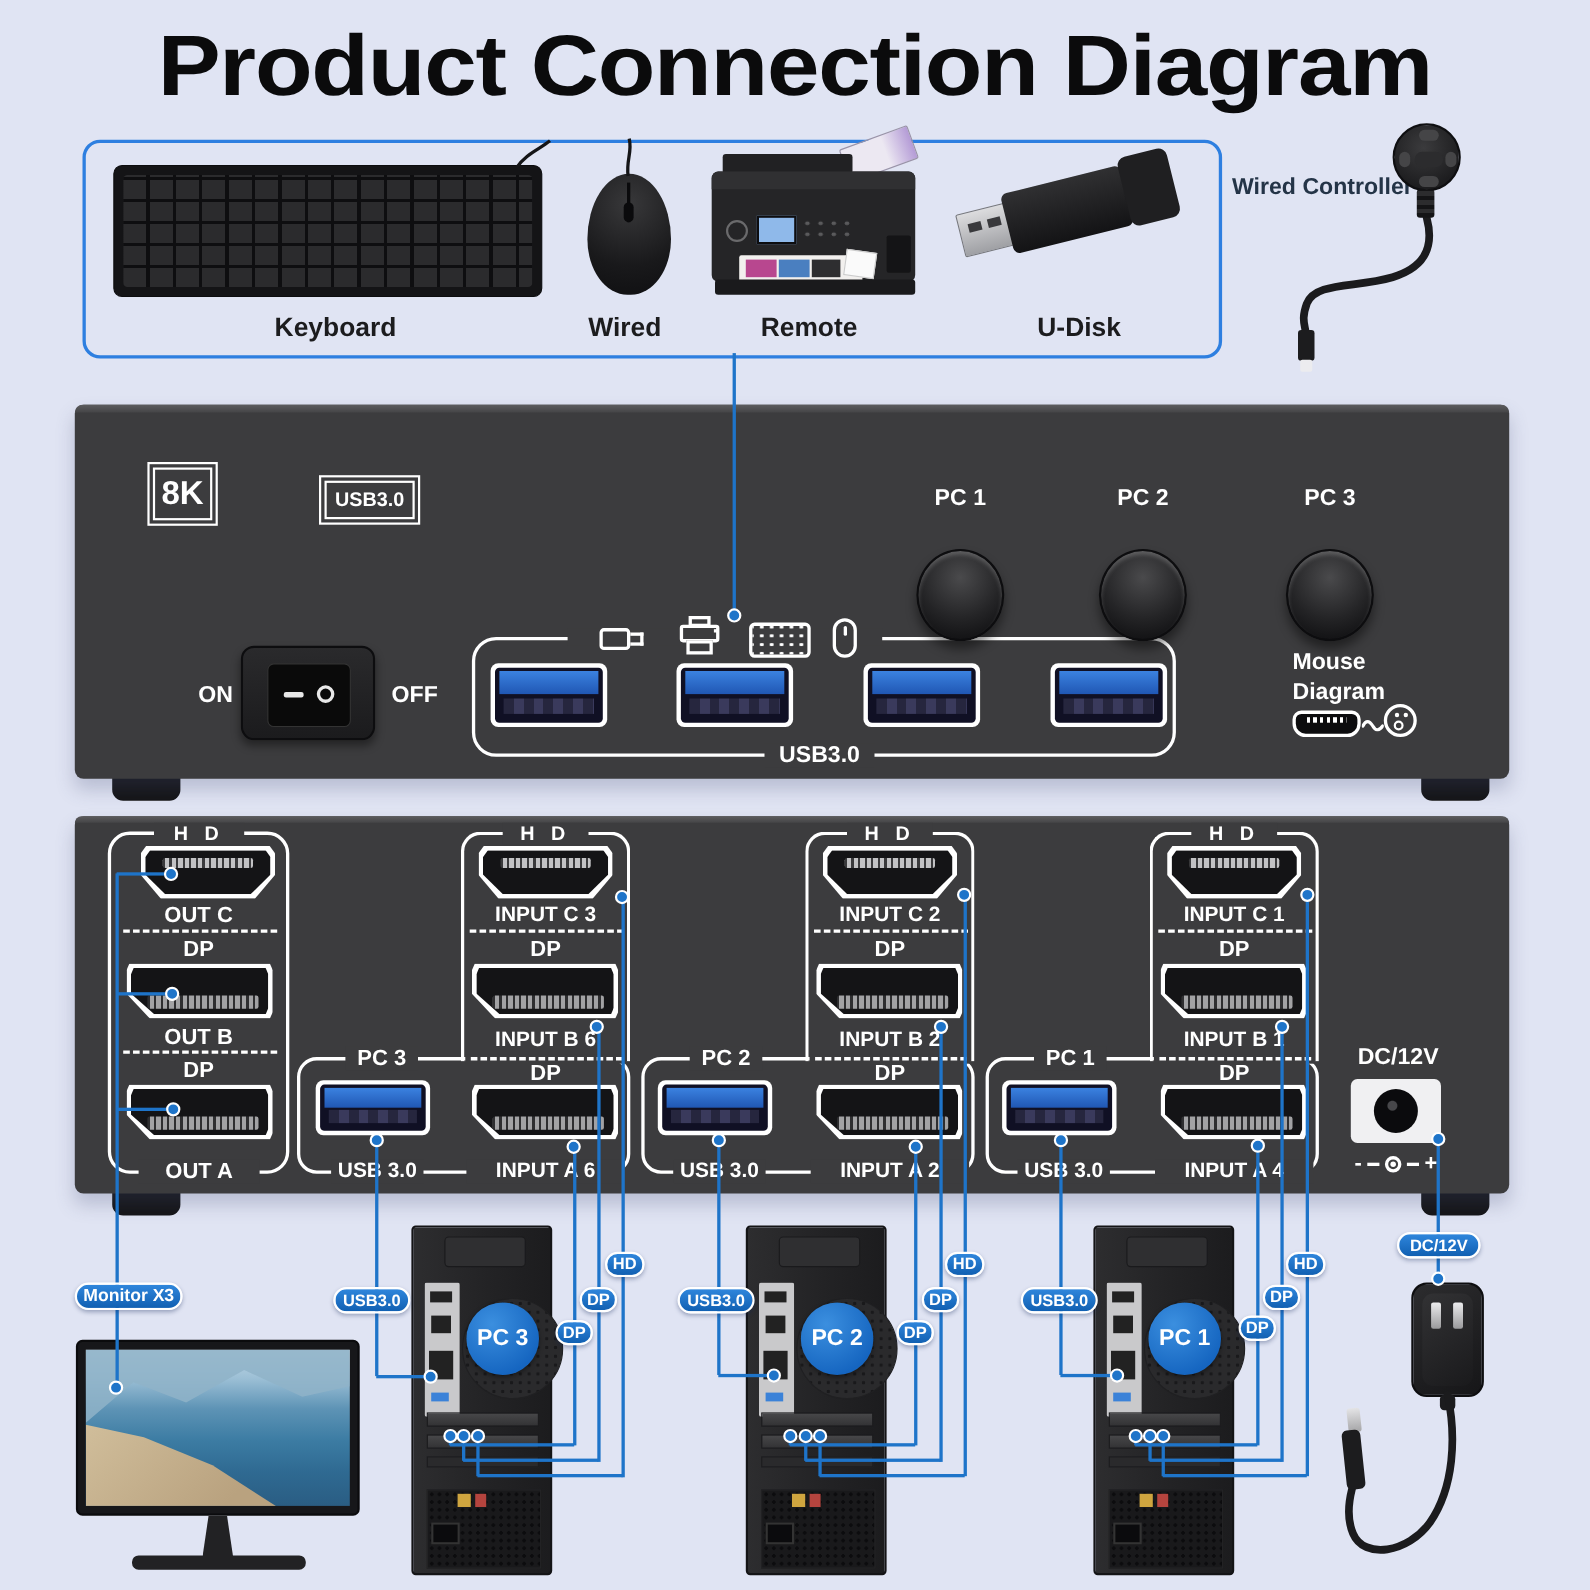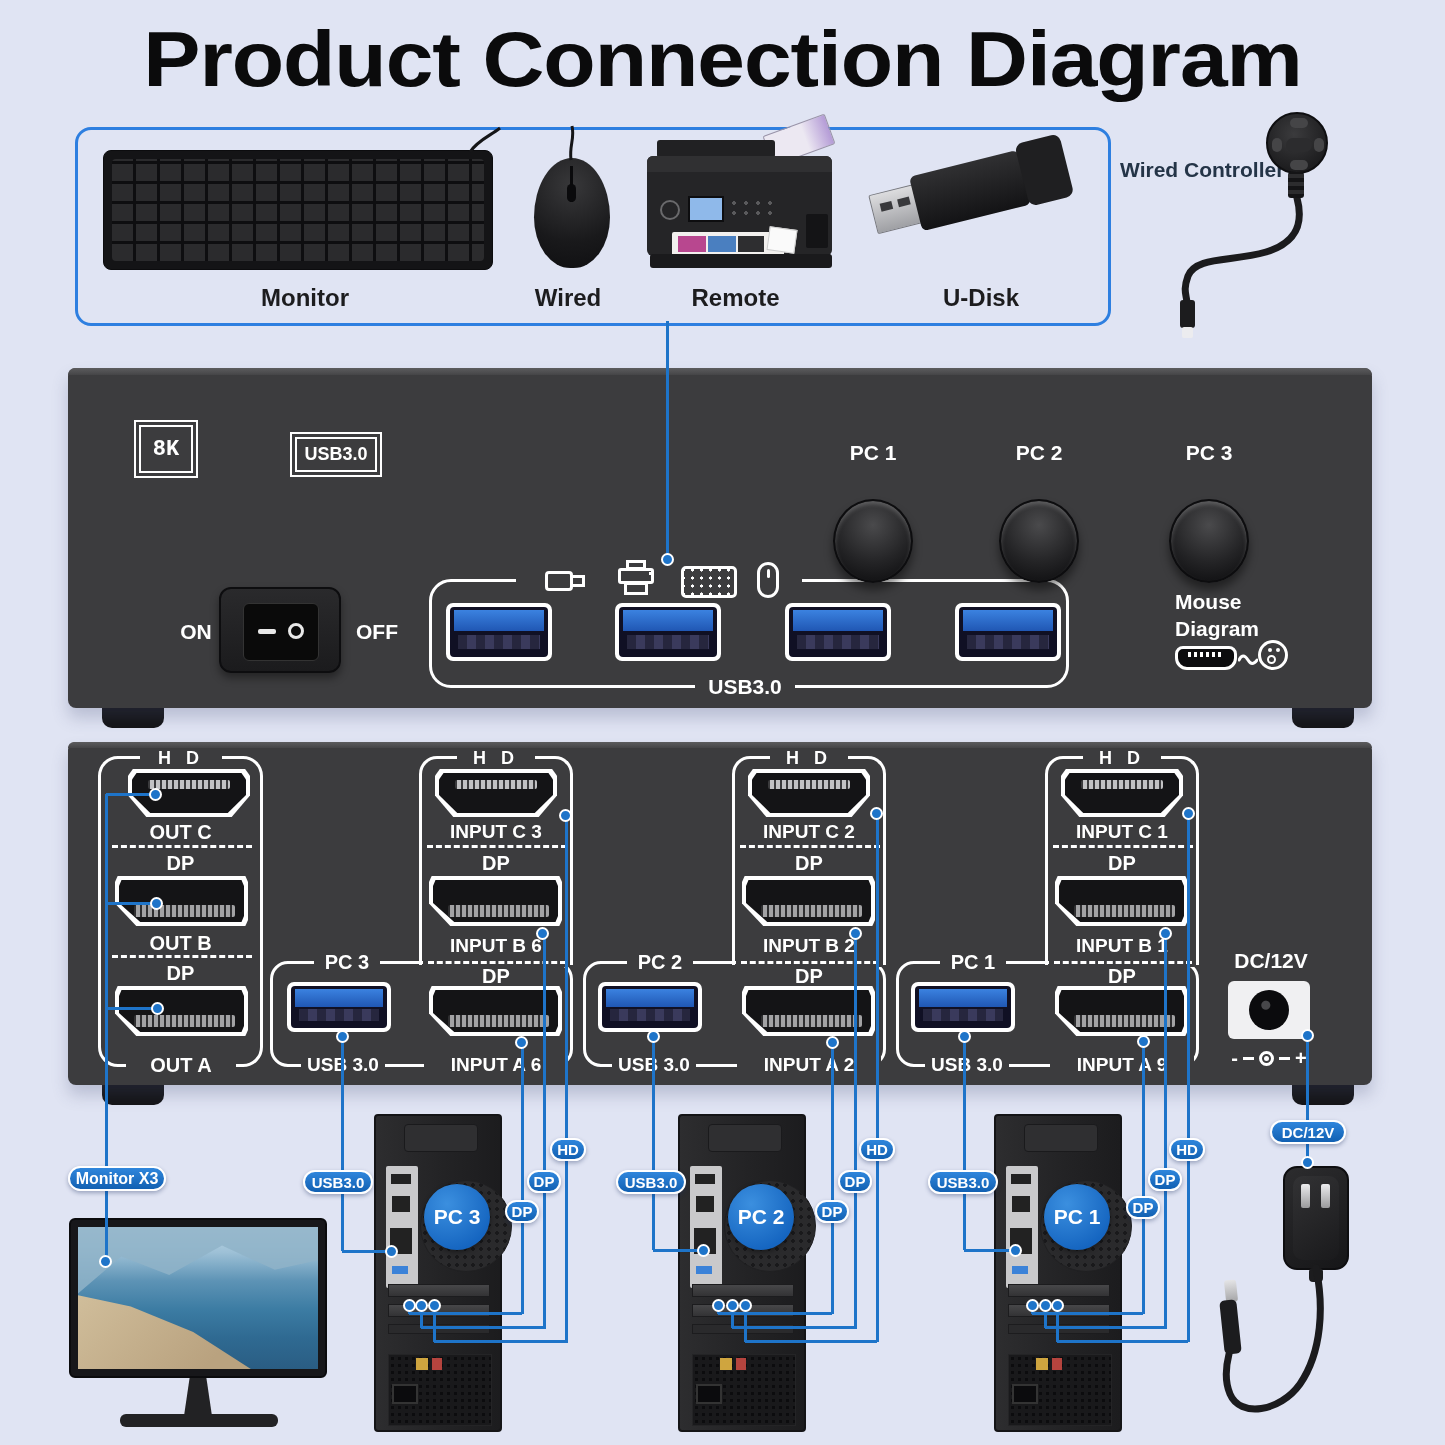--- a/index.html
+++ b/index.html
@@ -83,21 +83,21 @@
 <div class="stage">
 
   <div class="title">Product Connection Diagram</div>
 
   <div class="pbox"></div>
 
   <div class="abs" style="left:103px;top:150px;width:388px;height:118px;background:#141416;border-radius:8px;border:1px solid #0c0c0e;">
     <div style="position:absolute;left:8px;top:8px;right:8px;bottom:8px;background-color:#0e0e10;
       background-image:repeating-linear-gradient(0deg,transparent 0 17px,#0e0e10 17px 20px),repeating-linear-gradient(90deg,#2b2b2d 0 21px,#0e0e10 21px 24px);border-radius:4px;"></div>
   </div>
-  <div class="devlabel" style="left:210px;top:284px;width:190px;">Monitor</div>
+  <div class="devlabel" style="left:210px;top:284px;width:190px;">Keyboard</div>
 
   <div class="abs" style="left:534px;top:158px;width:76px;height:110px;border-radius:50% 50% 48% 48% / 54% 54% 46% 46%;
        background:radial-gradient(circle at 50% 25%,#38383a,#19191b 62%,#0f0f11);">
     <div style="position:absolute;left:36px;top:8px;width:3px;height:36px;background:#0a0a0c;"></div>
     <div style="position:absolute;left:33px;top:26px;width:9px;height:18px;background:#0a0a0c;border-radius:5px;"></div>
   </div>
   <div class="devlabel" style="left:518px;top:284px;width:100px;">Wired</div>
 
   <div class="abs" style="left:640px;top:120px;width:200px;height:150px;">
     <div style="position:absolute;left:126px;top:4px;width:64px;height:30px;background:linear-gradient(90deg,#ece8f2 60%,#b49bd6);border:1px solid #9a93a8;border-radius:2px;transform:rotate(-20deg);"></div>
@@ -146,21 +146,21 @@
     <path d="M1316,1268 C1324,1306 1322,1352 1300,1384 C1280,1412 1240,1418 1230,1394 C1224,1380 1226,1366 1229,1354" stroke="#1b1b1d" stroke-width="7" fill="none" stroke-linecap="round"></path>
   </svg>
 
   <div class="foot" style="left:102px;top:704px;"></div>
   <div class="foot" style="left:1292px;top:704px;"></div>
   <div class="panel" style="top:368px;height:340px;">
     <div class="panel-strip"></div>
   </div>
 
   <div class="badge" style="left:134px;top:420px;width:64px;height:58px;">
-    <div style="font-size:22px;font-family:Liberation Mono, monospace;">8K</div>
+    <div style="font-size:30px;">8K</div>
   </div>
   <div class="badge" style="left:290px;top:432px;width:92px;height:45px;">
     <div style="font-size:18px;">USB3.0</div>
   </div>
 
   <div class="wlabel" style="left:833px;top:441px;width:80px;height:24px;font-size:21px;">PC 1</div>
   <div class="wlabel" style="left:999px;top:441px;width:80px;height:24px;font-size:21px;">PC 2</div>
   <div class="wlabel" style="left:1169px;top:441px;width:80px;height:24px;font-size:21px;">PC 3</div>
   <div class="knob" style="left:833px;top:499px;"></div>
   <div class="knob" style="left:999px;top:499px;"></div>
@@ -345,21 +345,21 @@
   <div class="dp" style="left:1055px;top:876px;width:133px;height:50px;">
       <div class="in"></div>
       <div class="tongue"></div>
     </div>
   <div class="wlabel" style="left:1047px;top:936px;width:150px;height:20px;font-size:19px;">INPUT B 1</div>
   <div class="wlabel" style="left:1087px;top:966px;width:70px;height:20px;font-size:20px;">DP</div>
   <div class="dp" style="left:1055px;top:986px;width:133px;height:50px;">
       <div class="in"></div>
       <div class="tongue"></div>
     </div>
-  <div class="wlabel tag" style="left:1050px;top:1054px;width:144px;height:22px;font-size:19px;">INPUT A 9</div>
+  <div class="wlabel tag" style="left:1050px;top:1054px;width:144px;height:22px;font-size:19px;">INPUT A 4</div>
   <div class="usbp" style="left:911px;top:982px;width:104px;height:50px;">
       <div class="in">
         <div class="tab"></div>
         <div class="pins"></div>
       </div>
     </div>
   <div class="wlabel tag" style="left:925px;top:1054px;width:84px;height:22px;font-size:19px;">USB 3.0</div>
 
   <div class="wlabel" style="left:1221px;top:950px;width:100px;height:22px;font-size:21px;">DC/12V</div>
   <div class="dcjack"></div>

